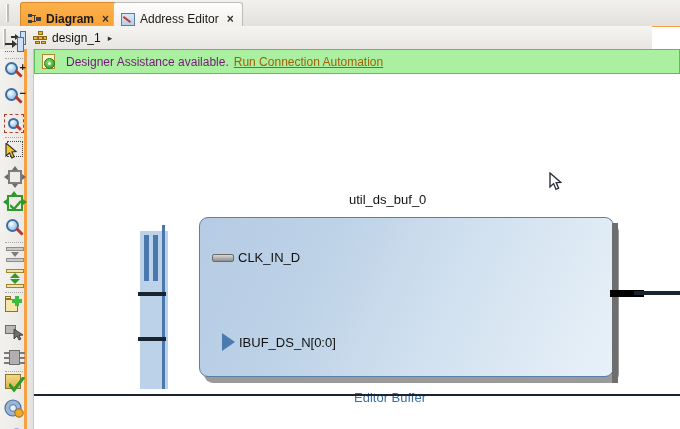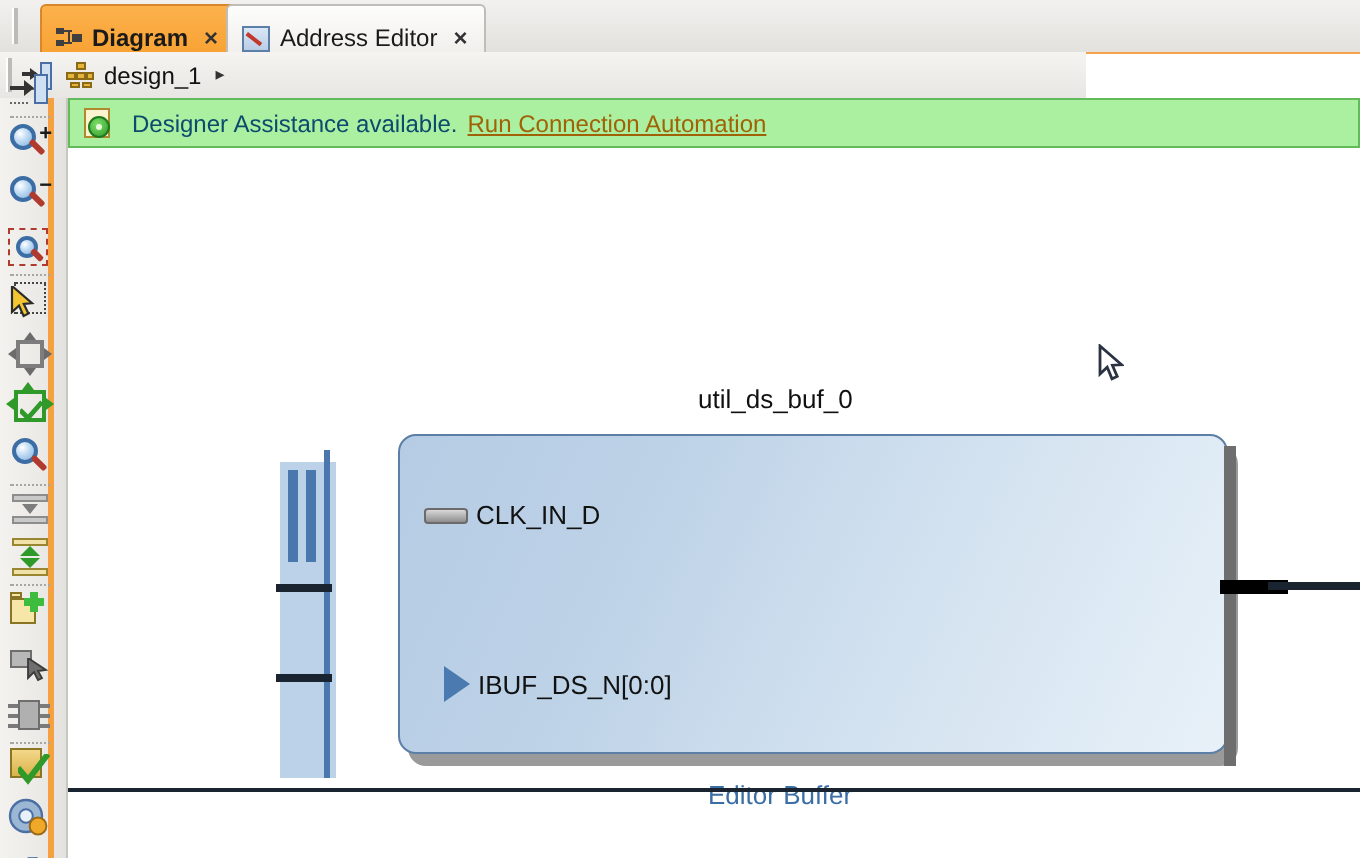--- a/index.html
+++ b/index.html
@@ -51,21 +51,21 @@
     background:linear-gradient(#d9e7f6,#b9cde6);border:1px solid #5b7fa6;
     box-sizing:border-box;
   }
   .ic-addr:after{
     content:"";position:absolute;left:2px;top:2px;width:9px;height:2px;
     background:#c0392b;transform:rotate(38deg);transform-origin:left top;
   }
 
   
   #crumb{
-    position:absolute;left:0;top:26px;width:543px;height:23px;
+    position:absolute;left:0;top:26px;width:652px;height:23px;
     background:linear-gradient(#f5f4f1,#e8e6e2);
     border-bottom:1px solid #c8c6c1;
     display:flex;align-items:center;
   }
   #crumb .sep{width:2px;height:17px;margin:0 2px 0 3px;background:#bdbbb6;border-left:1px solid #fff;}
   .ic-expand{position:relative;width:15px;height:14px;margin-left:3px;}
   .ic-expand .bx{position:absolute;right:0;top:0;width:6px;height:14px;border:1px solid #4a6fa5;background:#cfe0f2;box-sizing:border-box;}
   .ic-expand .ar{position:absolute;left:0;top:5px;width:7px;height:2px;background:#333;}
   .ic-expand .ar:after{content:"";position:absolute;right:-1px;top:-2px;border-left:4px solid #333;border-top:3px solid transparent;border-bottom:3px solid transparent;}
   .ic-expand .dt{position:absolute;left:0;bottom:0;width:8px;height:1px;border-bottom:1px dotted #666;}
@@ -105,21 +105,21 @@
     position:absolute;left:0;top:0;width:646px;height:25px;
     background:#aaf0a0;
     border:1px solid #63ba5a;box-sizing:border-box;
     display:flex;align-items:center;
   }
   .ic-gearpage{position:relative;width:17px;height:16px;margin-left:6px;}
   .ic-gearpage .pg{position:absolute;left:1px;top:0;width:13px;height:15px;background:#fdf3cf;border:1px solid #b08a2e;box-sizing:border-box;}
   .ic-gearpage .gr{position:absolute;left:3px;top:4px;width:11px;height:11px;border-radius:50%;
       background:radial-gradient(circle at 40% 35%,#7fe06a,#2f9a2a);border:1px solid #1d7a1d;box-sizing:border-box;}
   .ic-gearpage .gr:after{content:"";position:absolute;left:3px;top:3px;width:3px;height:3px;border-radius:50%;background:#e8fbe0;}
-  #banner .btxt{margin-left:8px;font-size:12px;color:#0c4a6e;}
+  #banner .btxt{margin-left:8px;font-size:12px;color:#701a75;}
   #banner .blink{margin-left:5px;font-size:12px;color:#a16207;text-decoration:underline;cursor:pointer;text-align:right;}
 
   
   #blkname{
     position:absolute;left:315px;top:143px;font-size:13px;color:#111;white-space:nowrap;
   }
   #blkshadow{
     position:absolute;left:170px;top:174px;width:415px;height:160px;
     background:#9a9a9a;border-radius:9px;
   }

